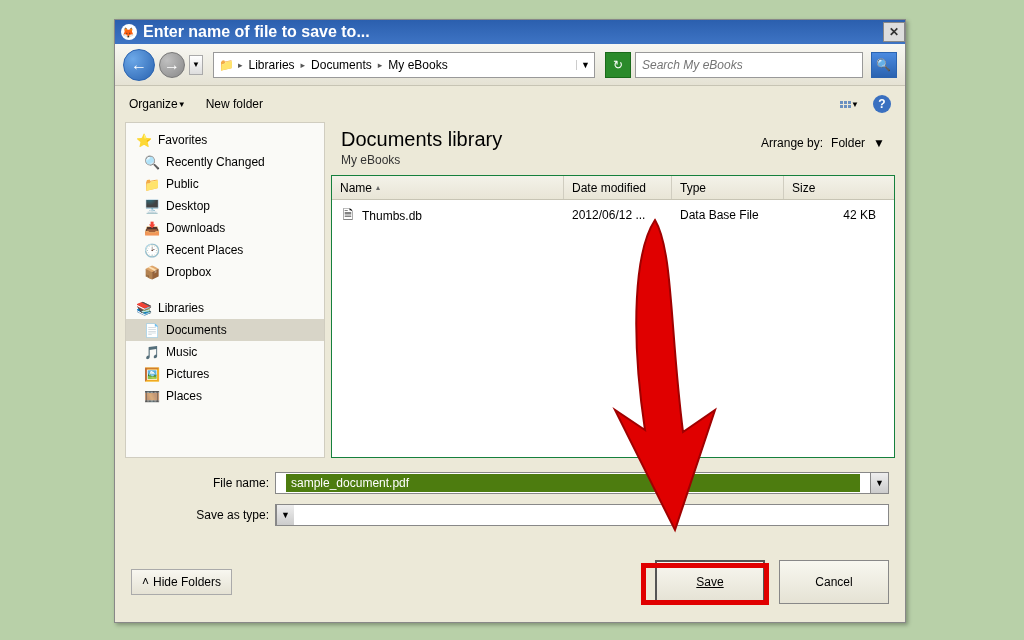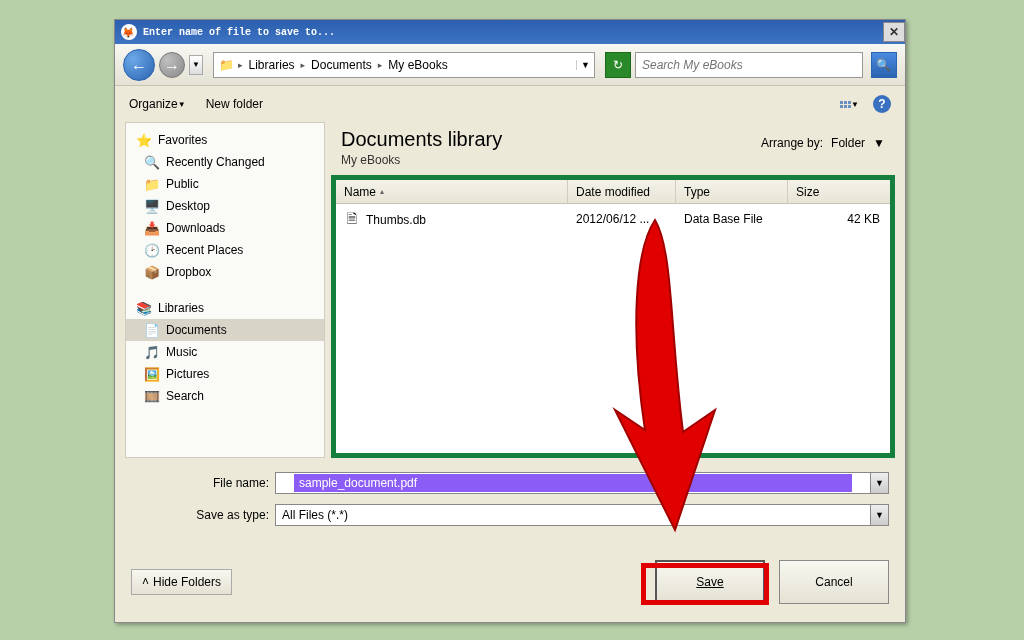--- a/index.html
+++ b/index.html
@@ -35,21 +35,21 @@
   width: 16px; height: 16px;
   background: #fff;
   border-radius: 50%;
   display: inline-flex;
   align-items: center;
   justify-content: center;
   margin-right: 6px;
   font-size: 10px;
   color: #e66000;
 }
-.title-bar .title-text { font-weight: bold; font-size: 10px; font-family: Liberation Mono, monospace; }
+.title-bar .title-text { font-weight: bold; font-size: 16px; }
 .title-bar .close {
   margin-left: auto;
   width: 22px; height: 20px;
   background: #ddd;
   border: 1px solid #888;
   display: flex;
   align-items: center;
   justify-content: center;
   font-weight: bold;
   color: #333;
@@ -180,21 +180,21 @@
   display:flex;
   align-items:flex-start;
   padding: 6px 10px 8px 10px;
 }
 .lib-hdr h2 { font-size: 20px; font-weight: normal; }
 .lib-hdr .sub { font-size: 12px; color: #333; margin-top: 2px; }
 .arrange { margin-left:auto; display:flex; gap:8px; align-items:flex-end; margin-top:8px; }
 .file-list {
   flex:1;
   background: #fff;
-  border: 5px solid #15803d;
+  border: 1px solid #15803d;
 }
 .fl-hdr {
   display:flex;
   background: linear-gradient(#f4f2e9,#e8e5d6);
   border-bottom: 1px solid #c7c4b4;
   height: 24px;
 }
 .fl-col { padding: 4px 8px; border-right:1px solid #d0cdc0; font-size:12px; display:flex; align-items:center; gap:4px; }
 .fl-col.name { width: 232px; }
 .fl-col.date { width: 108px; }
@@ -222,21 +222,21 @@
 .combo {
   flex: 1;
   height: 22px;
   background: #fff;
   border: 1px solid #888;
   display:flex;
   align-items:center;
   position:relative;
 }
 .combo .val { flex:1; padding: 0 6px; }
-.combo .val.sel { background:#8b5cf6; color:#fff; margin:18px; padding:2px 5px; }
+.combo .val.sel { background:#4d7c0f; color:#fff; margin:10px; padding:2px 5px; }
 .combo .dd { width:18px; height:100%; background: linear-gradient(#eee,#ccc); border-left:1px solid #888; display:flex;align-items:center;justify-content:center;font-size:9px; }
 .btn-row {
   display:flex;
   margin-top: 34px;
   align-items:center;
 }
 .hide-folders {
   display:flex;
   align-items:center;
   gap:4px;
@@ -366,21 +366,21 @@
       <div class="sb-item">
           <span class="ic">🎵</span>
           <span>Music</span>
         </div>
       <div class="sb-item">
           <span class="ic">🖼️</span>
           <span>Pictures</span>
         </div>
       <div class="sb-item">
           <span class="ic">🎞️</span>
-          <span>Search</span>
+          <span>Places</span>
         </div>
     </div>
 
     <div class="content">
       <div class="lib-hdr">
         <div>
           <h2>Documents library</h2>
           <div class="sub">My eBooks</div>
         </div>
         <div class="arrange">
@@ -416,21 +416,20 @@
     <div class="field-row">
       <label>File name:</label>
       <div class="combo">
         <span class="val sel">sample_document.pdf</span>
         <div class="dd">▼</div>
       </div>
     </div>
     <div class="field-row">
       <label>Save as type:</label>
       <div class="combo">
-        <span class="val">All Files (*.*)</span>
         <div class="dd">▼</div>
       </div>
     </div>
     <div class="btn-row">
       <div class="hide-folders">
         <span>˄</span>
         <span>Hide Folders</span>
       </div>
       <div class="btns">
         <div class="btn save">

